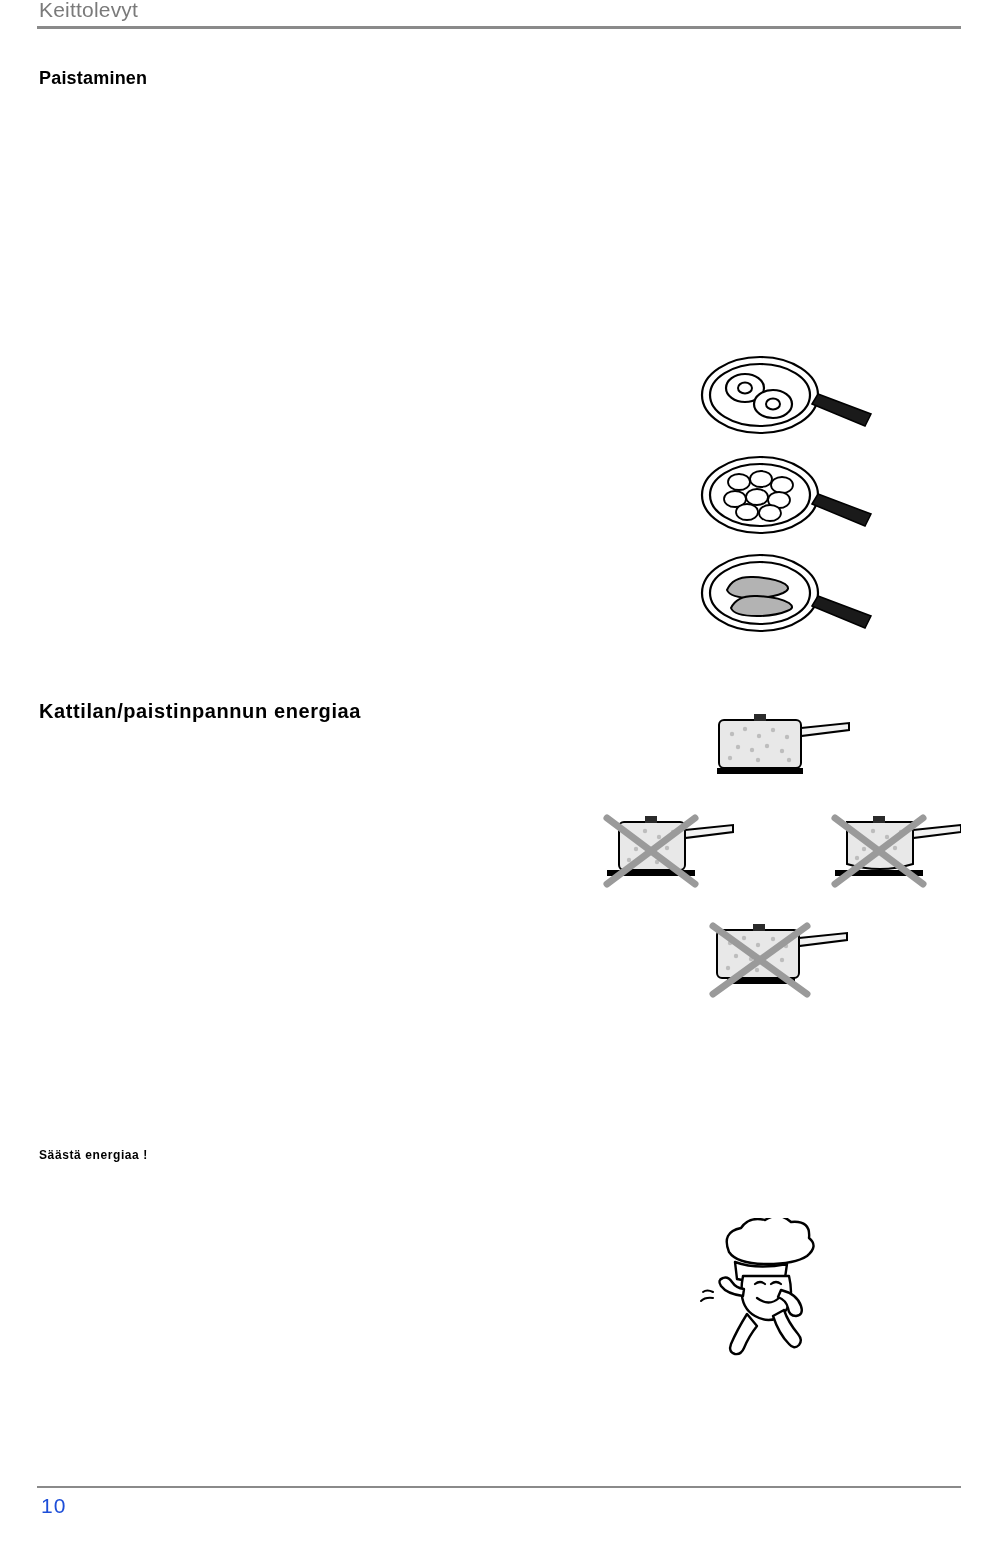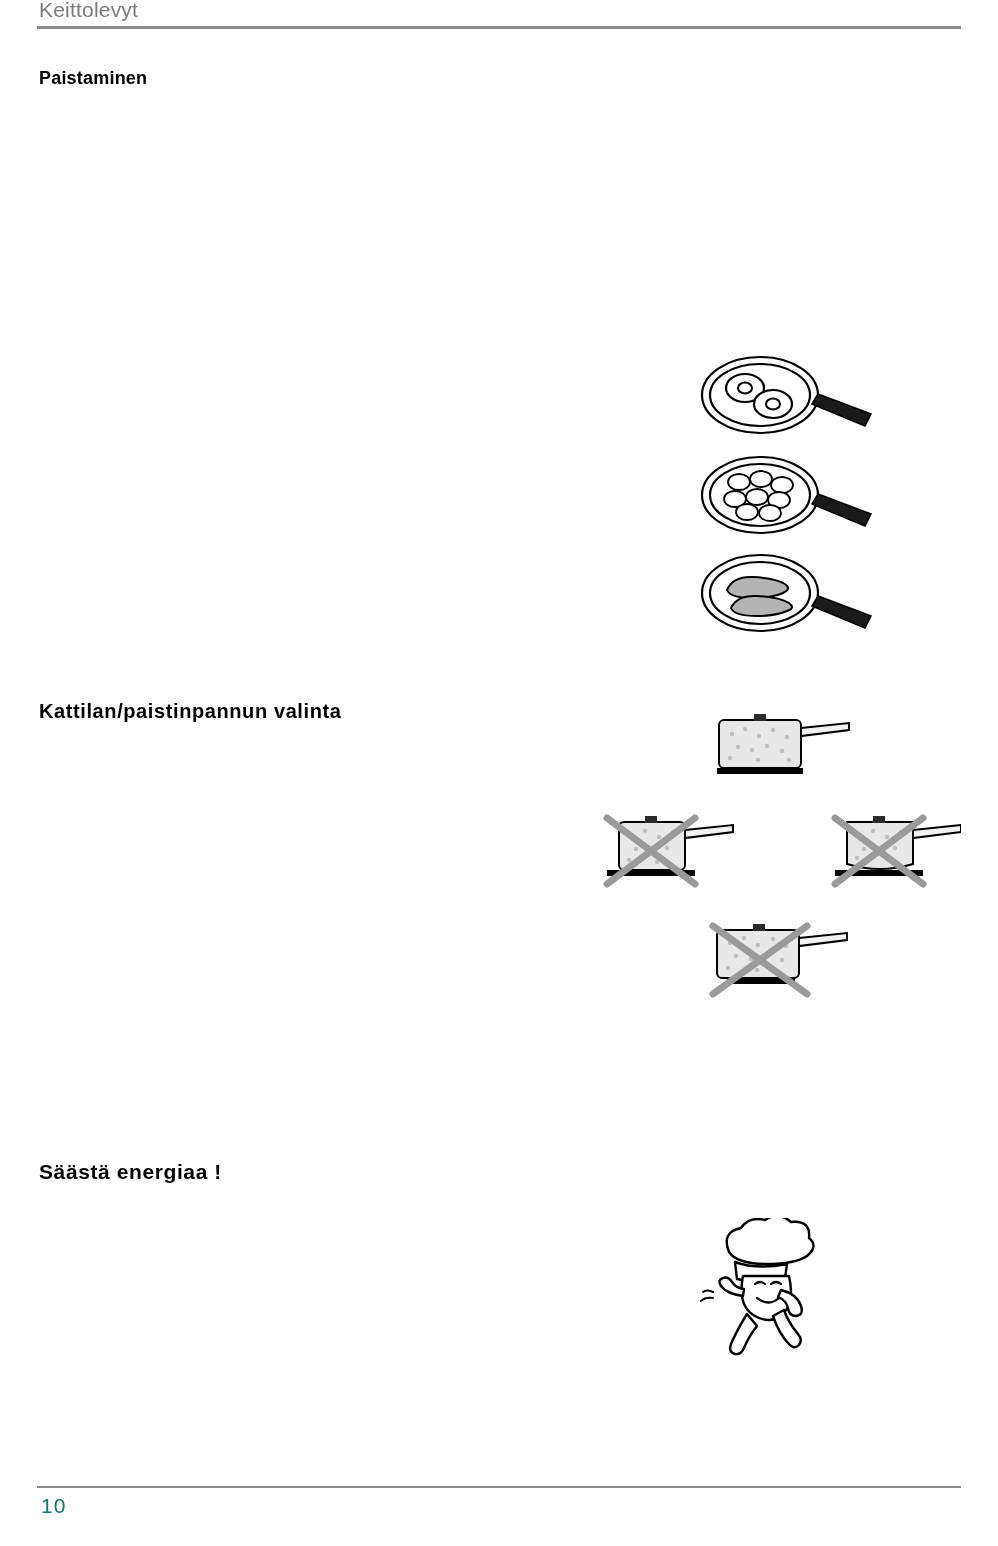--- a/index.html
+++ b/index.html
@@ -61,41 +61,40 @@
     left: 2px;
     top: 700px;
     font-size: 20px;
     font-weight: bold;
     letter-spacing: 0.6px;
   }
   .h2-energy {
     position: absolute;
     left: 2px;
     top: 1148px;
-    font-size: 21px;
+    font-size: 12px;
     font-weight: bold;
     letter-spacing: 0.6px;
-    margin-top: 12px;
   }
 
   
   .footer-rule {
     position: absolute;
     left: 0;
     top: 1486px;
     width: 998px;
     height: 2px;
     background: #8a8a8a;
   }
   .page-number {
     position: absolute;
     left: 4px;
     top: 1494px;
     font-size: 21px;
-    color: #0f766e;
+    color: #1d4ed8;
     letter-spacing: 1px;
   }
 
   
   .fig {
     position: absolute;
   }
   .fig svg { display: block; }
 
   #fig-frying-eggs   { left: 660px; top: 352px; }
@@ -166,21 +165,21 @@
         <ellipse cx="63" cy="45" rx="50" ry="31"></ellipse>
       </g>
       <g fill="#b3b3b3" stroke="#000000" stroke-width="2">
         <path d="M30 42 q6 -14 26 -13 q22 1 32 7 q7 5 -2 9 q-12 5 -30 5 q-23 0 -26 -8 z"></path>
         <path d="M34 60 q6 -13 26 -12 q22 1 32 7 q7 5 -2 8 q-12 5 -30 5 q-23 0 -26 -8 z"></path>
       </g>
       <polygon points="115,58 168,80 174,68 121,48" fill="#1a1a1a" stroke="#000000" stroke-width="1.5"></polygon>
     </svg>
   </div>
 
-  <div class="h2-pan">Kattilan/paistinpannun valinta</div>
+  <div class="h2-pan">Kattilan/paistinpannun energiaa</div>
 
   <div class="fig" id="fig-pan-good">
     <svg width="170" height="86" viewBox="0 0 170 86">
       <rect x="22" y="18" width="82" height="48" rx="5" fill="#e8e8e8" stroke="#000000" stroke-width="2"></rect>
       <rect x="57" y="12" width="12" height="7" fill="#2b2b2b"></rect>
       <path d="M104 26 L152 21 L152 28 L104 34 Z" fill="#f2f2f2" stroke="#000000" stroke-width="2"></path>
       <g fill="#bdbdbd">
         <circle cx="35" cy="32" r="2.2"></circle>
           <circle cx="48" cy="27" r="2.2"></circle>
         <circle cx="62" cy="34" r="2.2"></circle>

